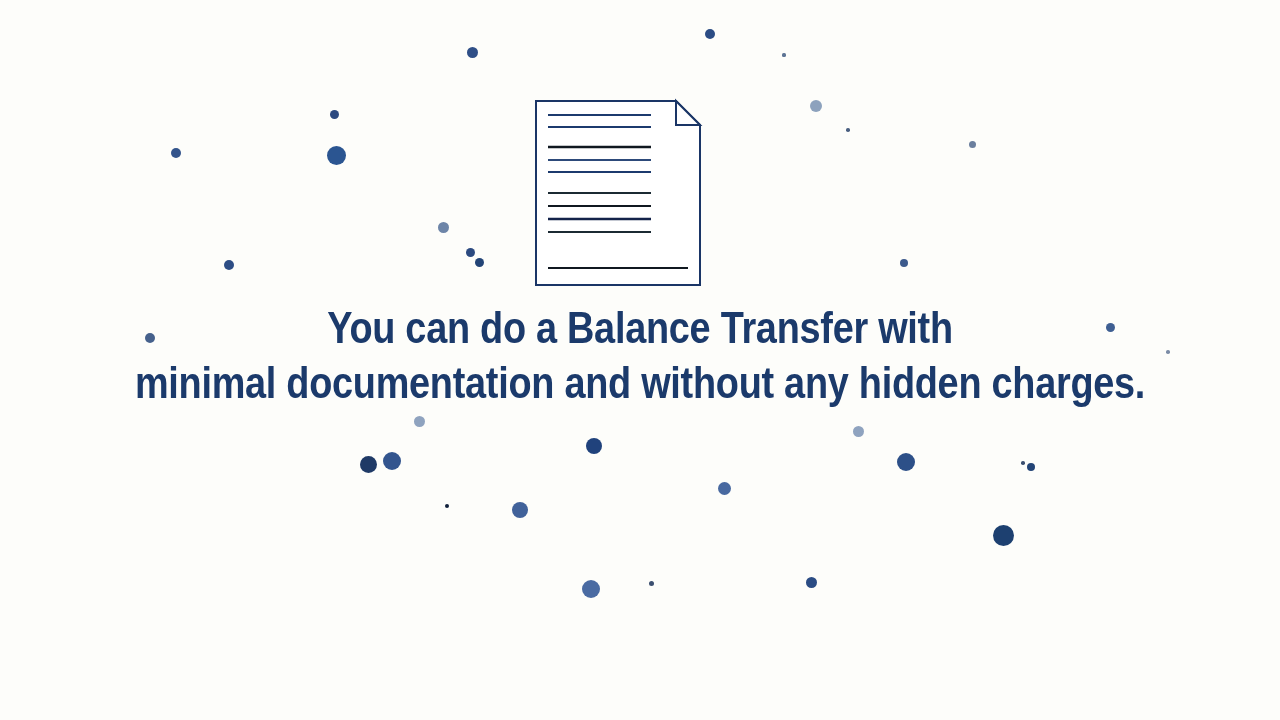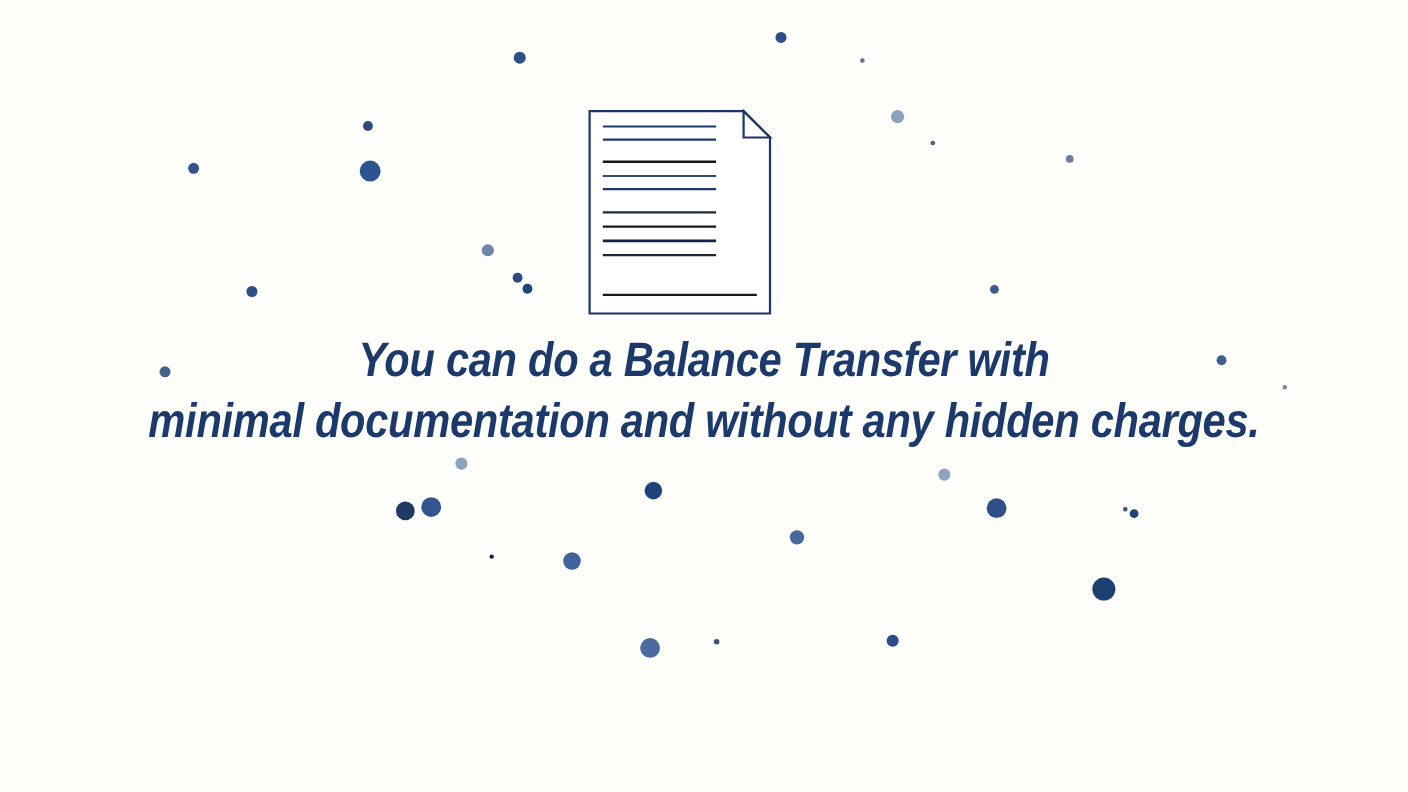--- a/index.html
+++ b/index.html
@@ -12,21 +12,20 @@
   }
   body {
     background: #fdfdfa;
     font-family: "Liberation Sans", "DejaVu Sans", sans-serif;
   }
   #stage {
     position: relative;
     width: 1280px;
     height: 720px;
     background: #fdfdfa;
-    font-style: italic;
   }
 
   
   #dot-field {
     position: absolute;
     inset: 0;
     pointer-events: none;
   }
   .dot {
     position: absolute;

